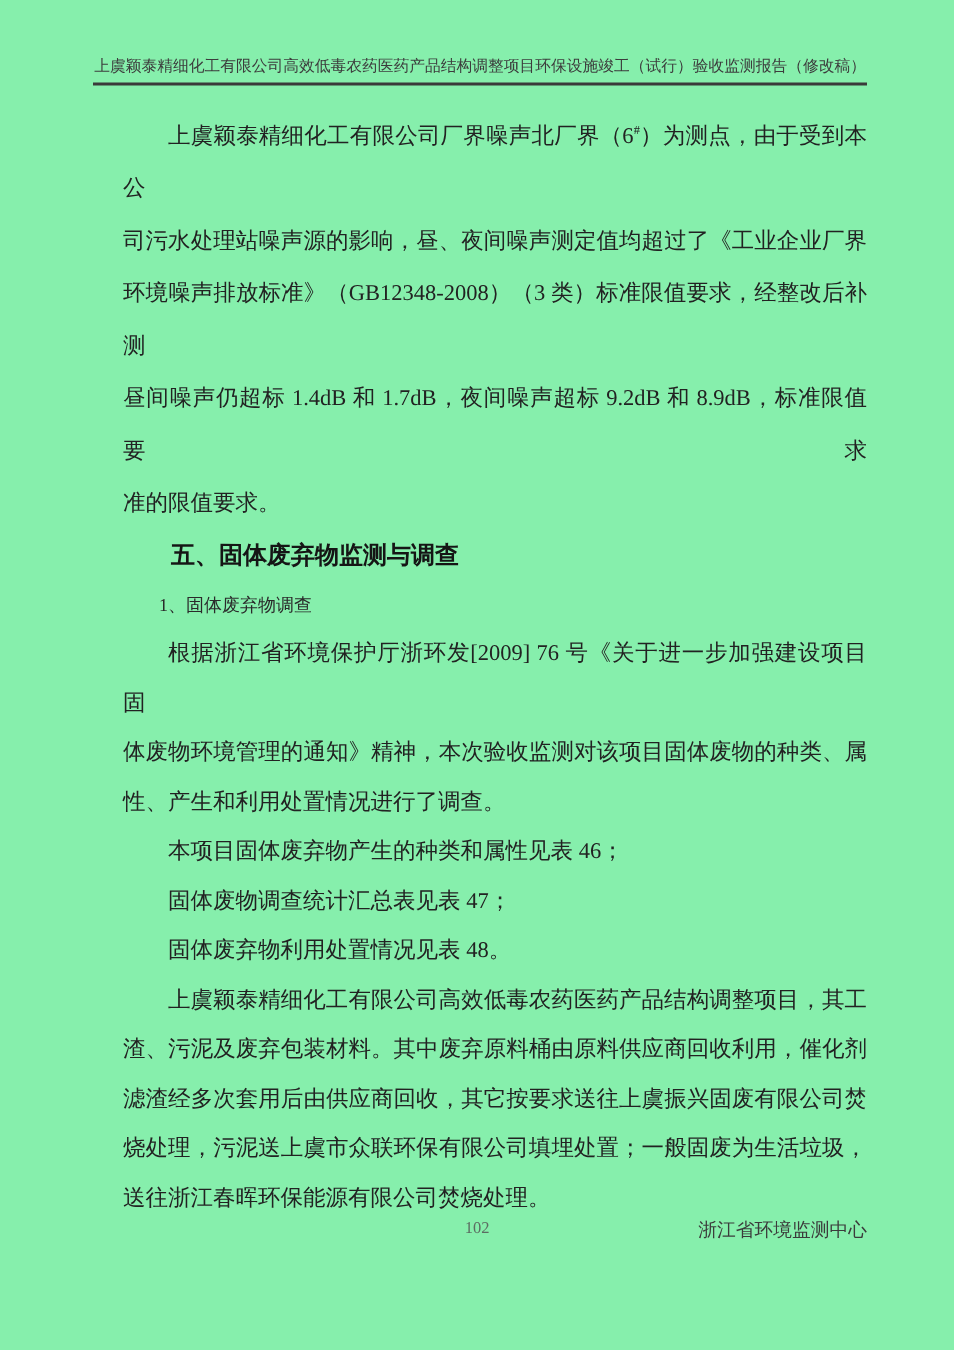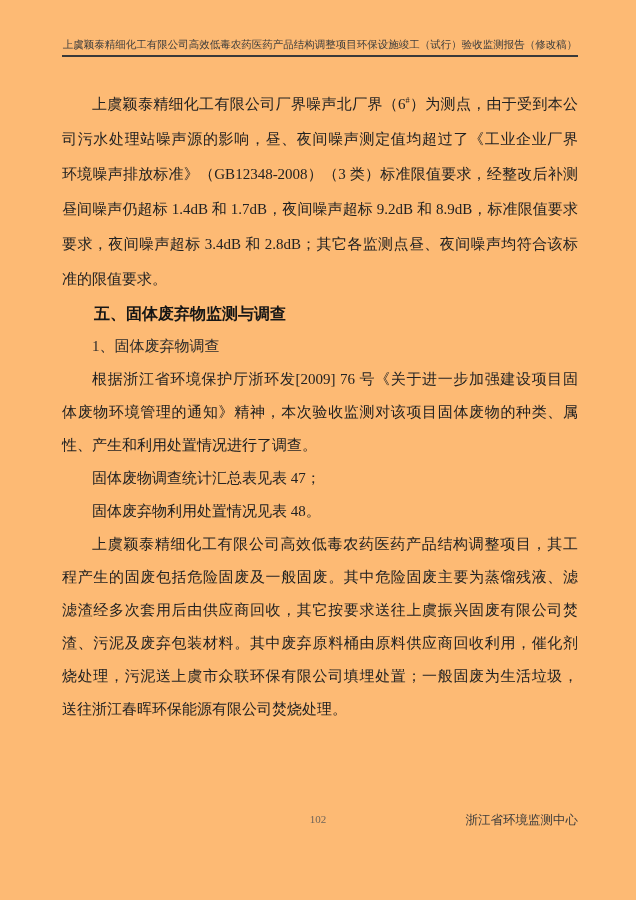--- a/index.html
+++ b/index.html
@@ -4,21 +4,21 @@
 <style>
   html, body {
     margin: 0;
     padding: 0;
     background: #ffffff;
   }
   .page {
     position: relative;
     width: 636px;
     height: 900px;
-    background: #fdba74;
+    background: #86efac;
     overflow: hidden;
     font-family: "Liberation Serif", "DejaVu Serif", serif;
     color: #1f1f1f;
     text-decoration: underline;
   }
   
   .scanwrap {
     filter: blur(0.35px);
   }
   .content {
@@ -32,22 +32,23 @@
     line-height: 13px;
     text-align: center;
     color: #3c3c3c;
     padding-bottom: 4px;
     border-bottom: 2px solid #3a3a3a;
     white-space: nowrap;
     overflow: hidden;
     letter-spacing: 0px;
   }
   .body-root {
-    padding-top: 30px;
+    padding-top: 17px;
     font-size: 15px;
+    margin-left: 20px;
   }
   .para { margin: 0; }
   .line {
     line-height: 33px;
     text-align: justify;
     text-align-last: justify;
     color: #222222;
   }
   .body-root > .para:first-child .line { line-height: 35px; }
   .line.indent { text-indent: 2em; }
@@ -59,21 +60,21 @@
   }
   .heading1 {
     font-family: "Liberation Sans", "DejaVu Sans", sans-serif;
     font-weight: bold;
     font-size: 16px;
     line-height: 33px;
     text-indent: 2em;
     color: #151515;
   }
   .heading2 {
-    font-size: 15px;
+    font-size: 12px;
     line-height: 33px;
     text-indent: 2em;
     color: #2a2a2a;
   }
   .footer-org {
     position: absolute;
     right: 58px;
     top: 812px;
     font-size: 12.5px;
     color: #3b3b3b;
@@ -97,41 +98,42 @@
 
     <div class="content">
       <div class="header-title">上虞颖泰精细化工有限公司高效低毒农药医药产品结构调整项目环保设施竣工（试行）验收监测报告（修改稿）</div>
 
       <div class="body-root" id="body-root">
           <div class="para">
             <div class="line indent">上虞颖泰精细化工有限公司厂界噪声北厂界（6<sup>#</sup>）为测点，由于受到本公</div>
             <div class="line">司污水处理站噪声源的影响，昼、夜间噪声测定值均超过了《工业企业厂界</div>
             <div class="line">环境噪声排放标准》（GB12348-2008）（3 类）标准限值要求，经整改后补测</div>
             <div class="line">昼间噪声仍超标 1.4dB 和 1.7dB，夜间噪声超标 9.2dB 和 8.9dB，标准限值要求</div>
-            <div class="line">要求，夜间噪声超标 3.4dB 和 2.8dB；其它各监测点昼、夜间噪声均符合该标</div>
             <div class="line last">准的限值要求。</div>
           </div>
           <div class="heading1">五、固体废弃物监测与调查</div>
           <div class="heading2">1、固体废弃物调查</div>
           <div class="para">
             <div class="line indent">根据浙江省环境保护厅浙环发[2009] 76 号《关于进一步加强建设项目固</div>
             <div class="line">体废物环境管理的通知》精神，本次验收监测对该项目固体废物的种类、属</div>
             <div class="line last">性、产生和利用处置情况进行了调查。</div>
           </div>
           <div class="para">
+            <div class="line indent last">本项目固体废弃物产生的种类和属性见表 46；</div>
+          </div>
+          <div class="para">
             <div class="line indent last">固体废物调查统计汇总表见表 47；</div>
           </div>
           <div class="para">
             <div class="line indent last">固体废弃物利用处置情况见表 48。</div>
           </div>
           <div class="para">
             <div class="line indent">上虞颖泰精细化工有限公司高效低毒农药医药产品结构调整项目，其工</div>
-            <div class="line">程产生的固废包括危险固废及一般固废。其中危险固废主要为蒸馏残液、滤</div>
+            <div class="line">渣、污泥及废弃包装材料。其中废弃原料桶由原料供应商回收利用，催化剂</div>
             <div class="line">滤渣经多次套用后由供应商回收，其它按要求送往上虞振兴固废有限公司焚</div>
-            <div class="line">渣、污泥及废弃包装材料。其中废弃原料桶由原料供应商回收利用，催化剂</div>
             <div class="line">烧处理，污泥送上虞市众联环保有限公司填埋处置；一般固废为生活垃圾，</div>
             <div class="line last">送往浙江春晖环保能源有限公司焚烧处理。</div>
           </div>
         </div>
     </div>
 
     <div class="footer-org">浙江省环境监测中心</div>
 
     <div class="footer-page">102</div>
 

